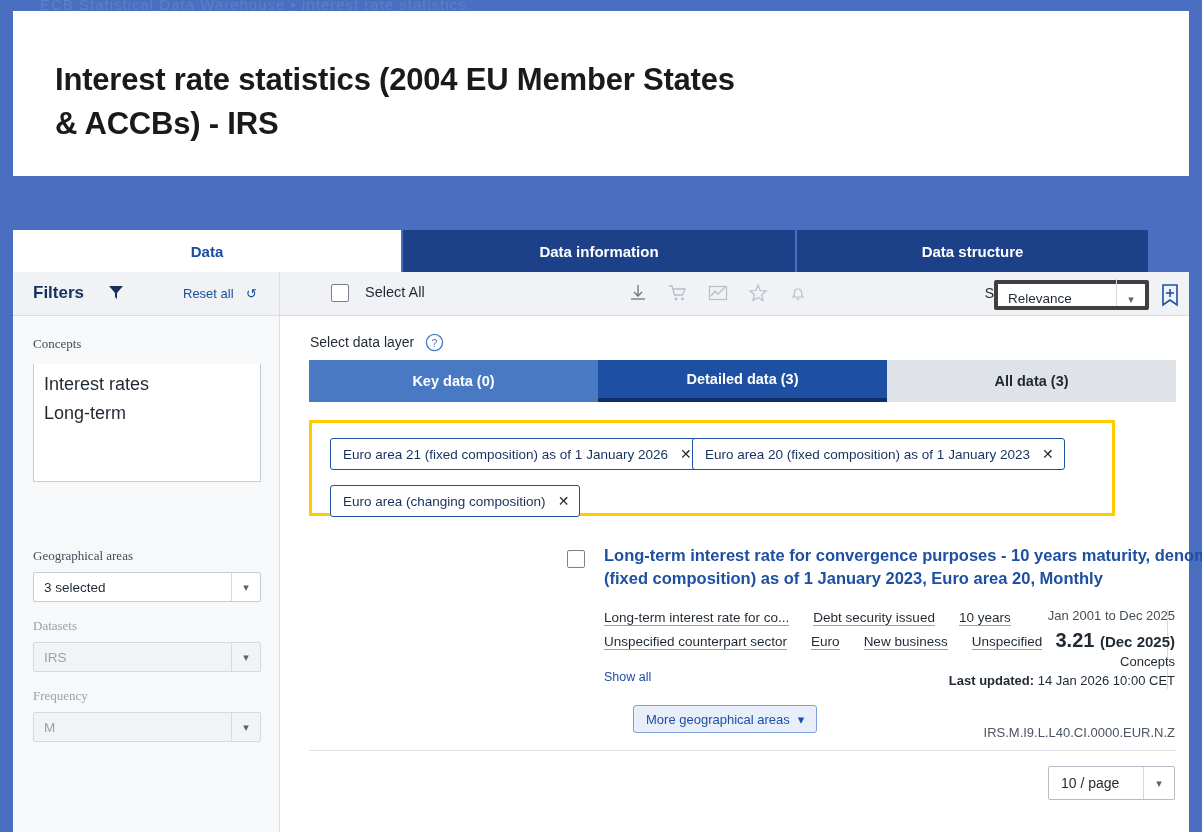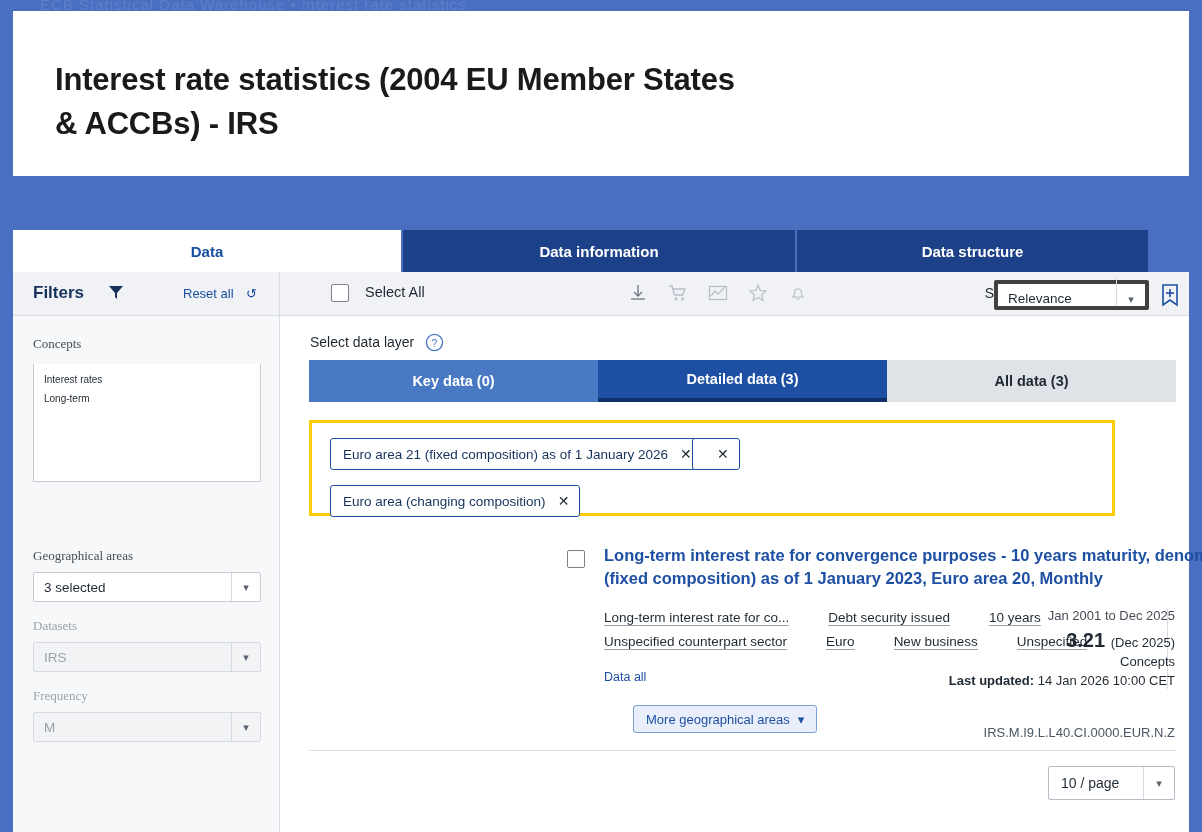--- a/index.html
+++ b/index.html
@@ -101,21 +101,21 @@
   }
   .search-box .mag {
     position: absolute; right: 7px; top: 5px; color: #8a919b; font-size: 13px;
   }
   .concept-list {
     position: absolute; left: 20px; top: 92px; width: 228px; height: 118px;
     border: 1px solid #c7ccd4; border-top: none; background: #ffffff;
     padding-top: 6px;
   }
   .concept-item {
-    padding: 4px 10px; font-size: 10px; color: #1f2933; cursor: pointer;
+    padding: 4px 10px; font-size: 18px; color: #1f2933; cursor: pointer;
   }
   .select-box {
     position: absolute; left: 20px; width: 228px; height: 30px;
     border: 1px solid #c7ccd4; background: #ffffff; border-radius: 2px;
     display: flex; align-items: center;
     font-size: 13.5px; color: #1f2933;
     cursor: pointer;
   }
   .select-box.dim { background: #f2f3f5; color: #9aa1ab; border-color: #d6dae0; }
   .select-box .val { padding-left: 10px; flex: 1; }
@@ -196,37 +196,37 @@
   .result-title {
     position: absolute; left: 324px; top: 272px; width: 830px;
     font-size: 16.5px; font-weight: bold; color: #1d4fa3; line-height: 23px;
     cursor: pointer;
   }
   .meta {
     position: absolute; left: 324px; top: 338px;
     width: 560px;
     font-size: 13.5px; color: #1f2933;
   }
-  .meta-row { display: flex; gap: 39px; margin-bottom: 8px; }
+  .meta-row { display: flex; gap: 24px; margin-bottom: 8px; }
   .meta-row span { border-bottom: 1px solid #9aa1ab; cursor: pointer; }
   .show-all {
     position: absolute; left: 324px; top: 398px;
     font-size: 12.5px; color: #1d4fa3; cursor: pointer;
   }
   .vline {
     position: absolute; left: 887px; top: 337px; width: 1px; height: 80px;
     background: #d9dde3;
   }
   .right-meta {
     position: absolute; right: 14px; top: 336px; width: 420px;
     text-align: right; font-size: 13px; color: #1f2933;
   }
   .right-meta .range { color: #444c56; margin-bottom: 6px; }
   .right-meta .value { font-size: 20px; font-weight: bold; margin-bottom: 2px; }
-  .right-meta .value .unit { font-size: 13px; font-weight: normal; }
+  .right-meta .value .unit { font-size: 15px; font-weight: bold; }
   .right-meta .pct { margin-bottom: 4px; }
   .right-meta .upd b { font-weight: bold; }
   .more-geo {
     position: absolute; left: 353px; top: 433px;
     height: 28px; padding: 0 12px;
     border: 1px solid #7ba0d8; border-radius: 3px;
     background: #e8effa; color: #1d4fa3;
     font-size: 13px; display: flex; align-items: center; gap: 8px;
     cursor: pointer;
   }
@@ -387,20 +387,21 @@
         <div class="layer-tab active">Detailed data (3)</div>
         <div class="layer-tab grey">All data (3)</div>
       </div>
 
       <div class="chipbox">
         <div class="chip" style="left:18px; top:15px;">
           <span>Euro area 21 (fixed composition) as of 1 January 2026</span>
           <span class="x">✕</span>
         </div>
         <div class="chip" style="left:380px; top:15px;">
+          <span>Euro area 20 (fixed composition) as of 1 January 2023</span>
           <span class="x">✕</span>
         </div>
         <div class="chip" style="left:18px; top:62px;">
           <span>Euro area (changing composition)</span>
           <span class="x">✕</span>
         </div>
       </div>
 
       <span class="cb result-cb"></span>
       <div class="result-title">Long-term interest rate for convergence purposes - 10 years maturity, denominated in Euro - Euro area 20 (fixed composition) as of 1 January 2023, Euro area 20, Monthly</div>
@@ -411,21 +412,21 @@
           <span>Debt security issued</span>
           <span>10 years</span>
         </div>
         <div class="meta-row">
           <span>Unspecified counterpart sector</span>
           <span>Euro</span>
           <span>New business</span>
           <span>Unspecified</span>
         </div>
       </div>
-      <div class="show-all">Data all</div>
+      <div class="show-all">Show all</div>
 
       <div class="vline"></div>
 
       <div class="right-meta">
         <div class="range">Jan 2001 to Dec 2025</div>
         <div class="value">
           <span>3.21</span>
           <span class="unit">(Dec 2025)</span>
         </div>
         <div class="pct">Concepts</div>

